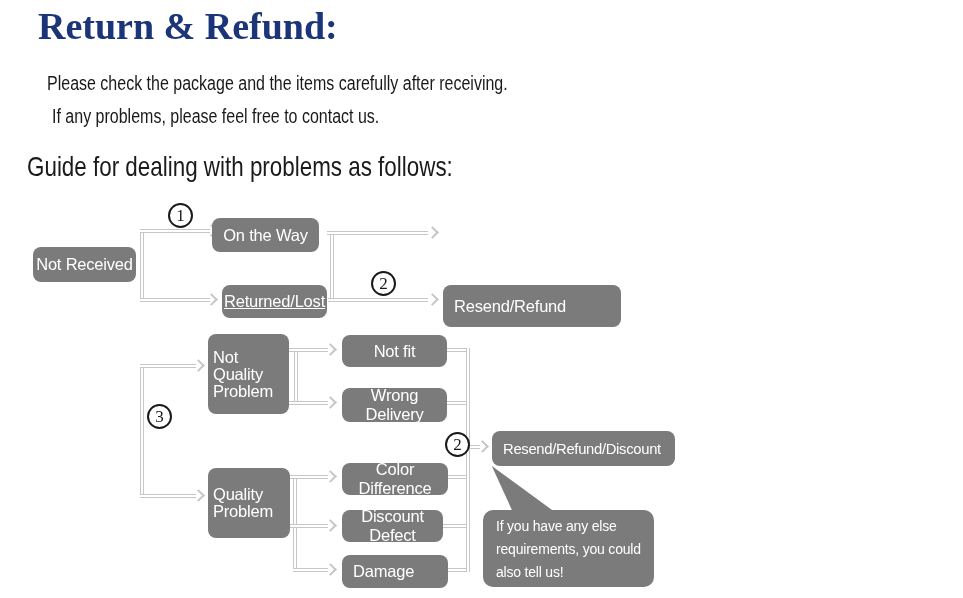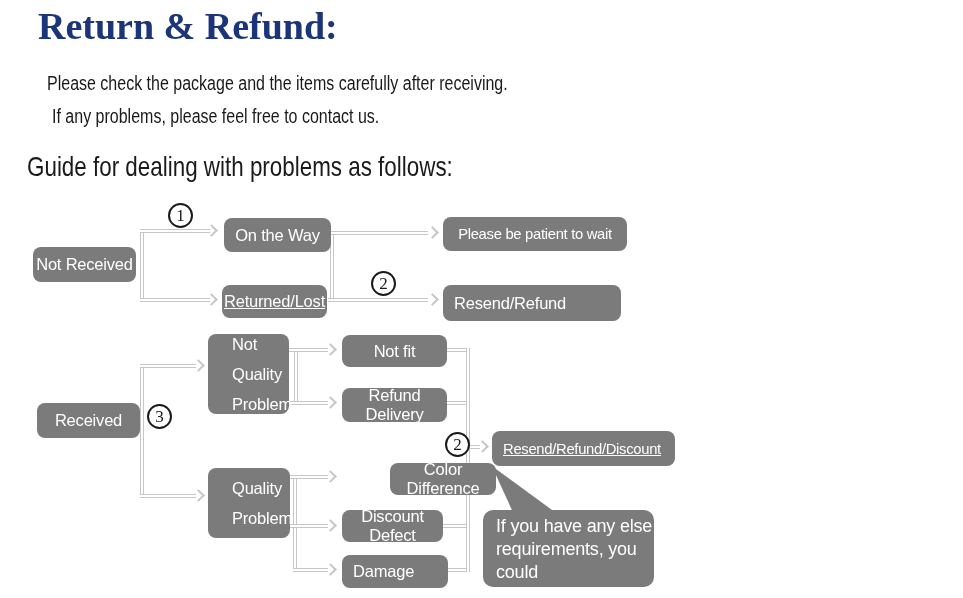--- a/index.html
+++ b/index.html
@@ -23,22 +23,22 @@
     font-size:28px;transform:scaleX(0.80);transform-origin:0 50%;white-space:nowrap;
   }
   .node{
     position:absolute;background:var(--node,#7b7b7b);color:var(--node-text,#fff);
     border-radius:8px;display:flex;align-items:center;justify-content:center;
     font-size:16.5px;letter-spacing:-0.2px;text-align:center;box-sizing:border-box;
   }
   .node.sm{font-size:14.8px;letter-spacing:-0.3px;}
   .node.la{justify-content:flex-start;text-align:left;padding-left:11px;}
   .node.ml{
-    justify-content:flex-start;text-align:left;padding-left:24px;
-    white-space:pre-line;line-height:30px;align-items:center;
+    justify-content:flex-start;text-align:left;padding-left:5px;
+    white-space:pre-line;line-height:17px;align-items:center;
   }
   .hl{
     position:absolute;height:2px;background:#fff;box-sizing:content-box;
     border-top:1.5px solid var(--line,#c6c6c6);border-bottom:1.5px solid var(--line,#c6c6c6);
   }
   .vl{
     position:absolute;width:2px;background:#fff;box-sizing:content-box;
     border-left:1.5px solid var(--line,#c6c6c6);border-right:1.5px solid var(--line,#c6c6c6);
   }
   .arr{
@@ -48,21 +48,21 @@
   }
   .marker{
     position:absolute;width:25px;height:25px;border:2px solid var(--marker,#1a1a1a);
     border-radius:50%;background:#fff;display:flex;align-items:center;justify-content:center;
     font-family:"Liberation Serif",serif;font-size:17px;color:var(--marker,#1a1a1a);
     box-sizing:border-box;z-index:3;
   }
   .bubble{
     position:absolute;left:483px;top:510px;width:171px;height:77px;
     background:var(--node,#7b7b7b);color:var(--node-text,#fff);border-radius:10px;
-    font-size:18px;line-height:23px;padding:5px 0 0 13px;box-sizing:border-box;
+    font-size:14px;line-height:23px;padding:5px 0 0 13px;box-sizing:border-box;
     white-space:pre-line;letter-spacing:-0.2px;z-index:2;
   }
   .bubble-tail{
     position:absolute;left:489px;top:466px;width:70px;height:46px;
     background:var(--node,#7b7b7b);
     clip-path:polygon(4% 0%, 94% 100%, 34% 100%);z-index:1;
   }
 </style>
 </head>
 <body>
@@ -114,35 +114,33 @@
   <div class="hl" style="left:446px;top:568px;width:20px;"></div>
   <div class="hl" style="left:470px;top:445px;width:10px;"></div>
   <div class="arr" style="left:478px;top:442px;"></div>
 
   <div class="marker" style="left:168px;top:203px;">1</div>
   <div class="marker" style="left:371px;top:271px;">2</div>
   <div class="marker" style="left:147px;top:404px;">3</div>
   <div class="marker" style="left:445px;top:432px;">2</div>
 
   <div class="node" style="left:33px;top:247px;width:103px;height:35px;">Not Received</div>
-  <div class="node" style="left:224px;top:218px;width:107px;height:34px;">On the Way</div>
+  <div class="node" style="left:212px;top:218px;width:107px;height:34px;">On the Way</div>
   <div class="node" style="left:222px;top:285px;width:105px;height:33px;text-decoration:underline;">Returned/Lost</div>
-  <div class="node sm" style="left:443px;top:217px;width:184px;height:34px;">Please be patient to wait</div>
-  <div class="node la" style="left:443px;top:285px;width:178px;height:36px;">Resend/Refund</div>
-  <div class="node" style="left:37px;top:403px;width:103px;height:35px;">Received</div>
+  <div class="node la" style="left:443px;top:285px;width:178px;height:42px;">Resend/Refund</div>
   <div class="node ml" style="left:208px;top:334px;width:81px;height:80px;">Not
 Quality
 Problem</div>
   <div class="node" style="left:342px;top:335px;width:105px;height:32px;">Not fit</div>
-  <div class="node" style="left:342px;top:388px;width:105px;height:34px;">Refund Delivery</div>
+  <div class="node" style="left:342px;top:388px;width:105px;height:34px;">Wrong Delivery</div>
   <div class="node ml" style="left:208px;top:468px;width:82px;height:70px;">Quality
 Problem</div>
-  <div class="node" style="left:342px;top:463px;width:106px;height:32px;margin-left:48px;">Color Difference</div>
+  <div class="node" style="left:342px;top:463px;width:106px;height:32px;">Color Difference</div>
   <div class="node" style="left:342px;top:510px;width:101px;height:32px;">Discount Defect</div>
   <div class="node la" style="left:342px;top:555px;width:106px;height:33px;">Damage</div>
-  <div class="node sm la" style="left:492px;top:431px;width:183px;height:35px;text-decoration:underline;">Resend/Refund/Discount</div>
+  <div class="node sm la" style="left:492px;top:431px;width:183px;height:35px;">Resend/Refund/Discount</div>
 
   <div class="bubble-tail"></div>
   <div class="bubble">If you have any else
 requirements, you could
 also tell us!</div>
 
 </div>
 
 </body></html>

